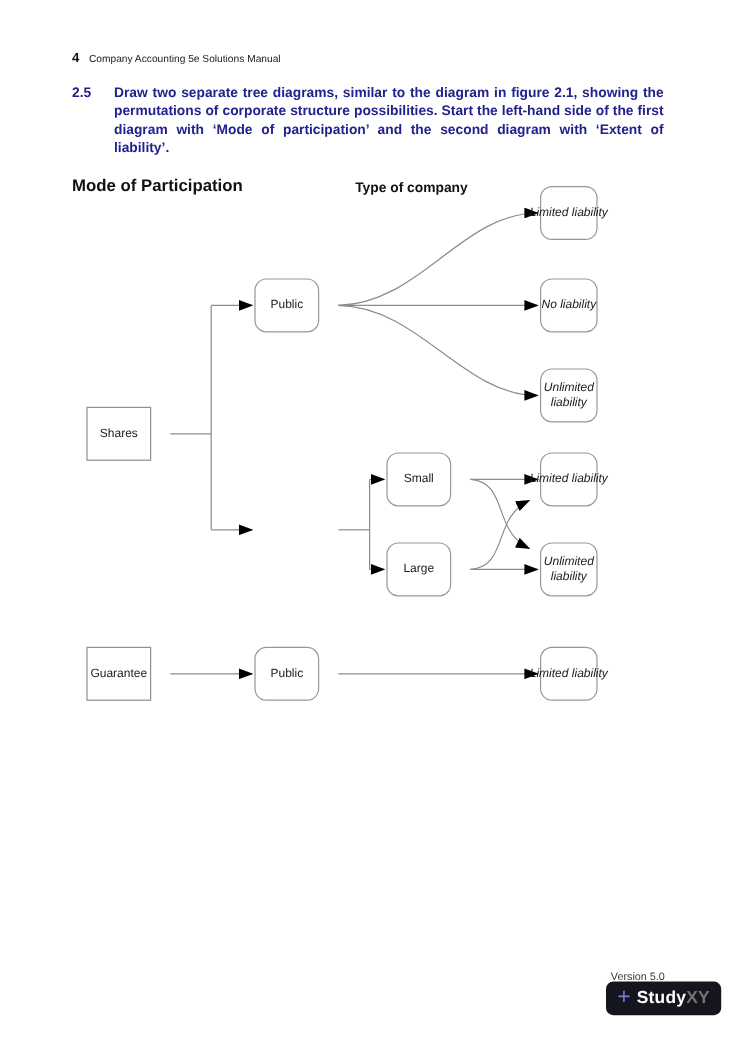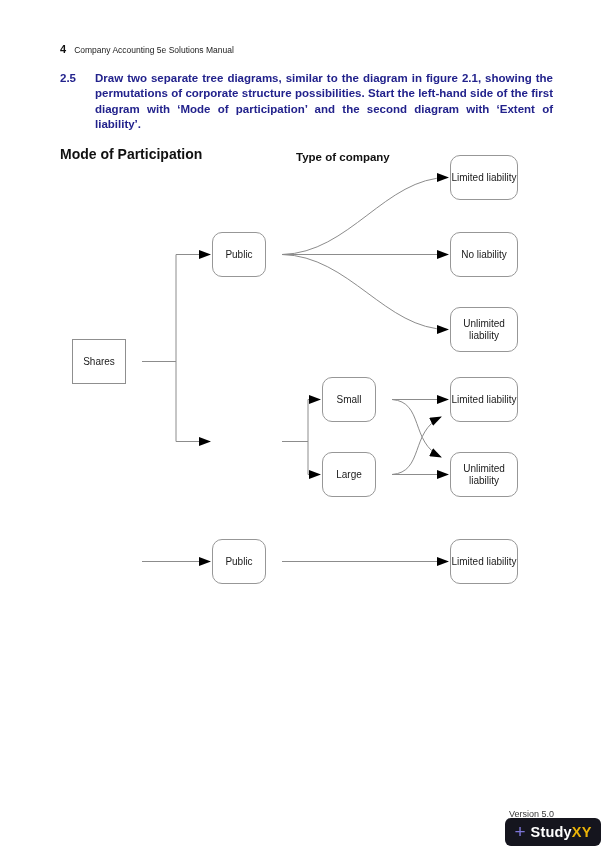--- a/index.html
+++ b/index.html
@@ -79,21 +79,21 @@
     align-items: center;
     justify-content: center;
     text-align: center;
     font-size: 10px;
     line-height: 1.2;
     color: #1a1a1a;
     padding: 2px;
   }
   .node.rounded { border-radius: 10px; }
   .node.square  { border-radius: 0; border-color: #8f8f8f; }
-  .node.rightcol { width: 68px; }
+  .node.rightcol { width: 48px; font-style: italic; }
   .node .one-line { white-space: nowrap; }
 
   
   #n-limited-top    { left: 450px; top: 15px;  }
   #n-public-top     { left: 212px; top: 92px;  }
   #n-no-liability   { left: 450px; top: 92px;  }
   #n-unlimited-top  { left: 450px; top: 167px; }
   #n-shares         { left: 72px;  top: 199px; }
   #n-small          { left: 322px; top: 237px; }
   #n-limited-mid    { left: 450px; top: 237px; }
@@ -124,21 +124,21 @@
   }
   .logo-badge .plus {
     color: #7d75d9;
     font-size: 19px;
     font-weight: 300;
     line-height: 1;
     margin-top: -2px;
   }
   .logo-badge .brand { font-size: 14.5px; font-weight: bold; letter-spacing: 0.2px; }
   .logo-badge .brand .b1 { color: #ffffff; text-align: right; }
-  .logo-badge .brand .b2 { color: #eab308; }
+  .logo-badge .brand .b2 { color: #737373; }
 </style>
 </head>
 <body>
 
 <div class="page">
 
   <div class="doc-header">
     <span class="pg-num">4</span>
     <span class="doc-title">Company Accounting 5e Solutions Manual</span>
   </div>
@@ -181,20 +181,23 @@
         <path d="M282,421.5 H448" marker-end="url(#arw)"></path>
       </g>
     </svg>
 
     <div class="diagram-title">Mode of Participation</div>
     <div class="col-header">Type of company</div>
 
     <div class="node square" id="n-shares">
       <span>Shares</span>
     </div>
+    <div class="node square" id="n-guarantee">
+      <span>Guarantee</span>
+    </div>
 
     <div class="node rounded" id="n-public-top">
       <span>Public</span>
     </div>
     <div class="node rounded" id="n-small">
       <span>Small</span>
     </div>
     <div class="node rounded" id="n-large">
       <span>Large</span>
     </div>

